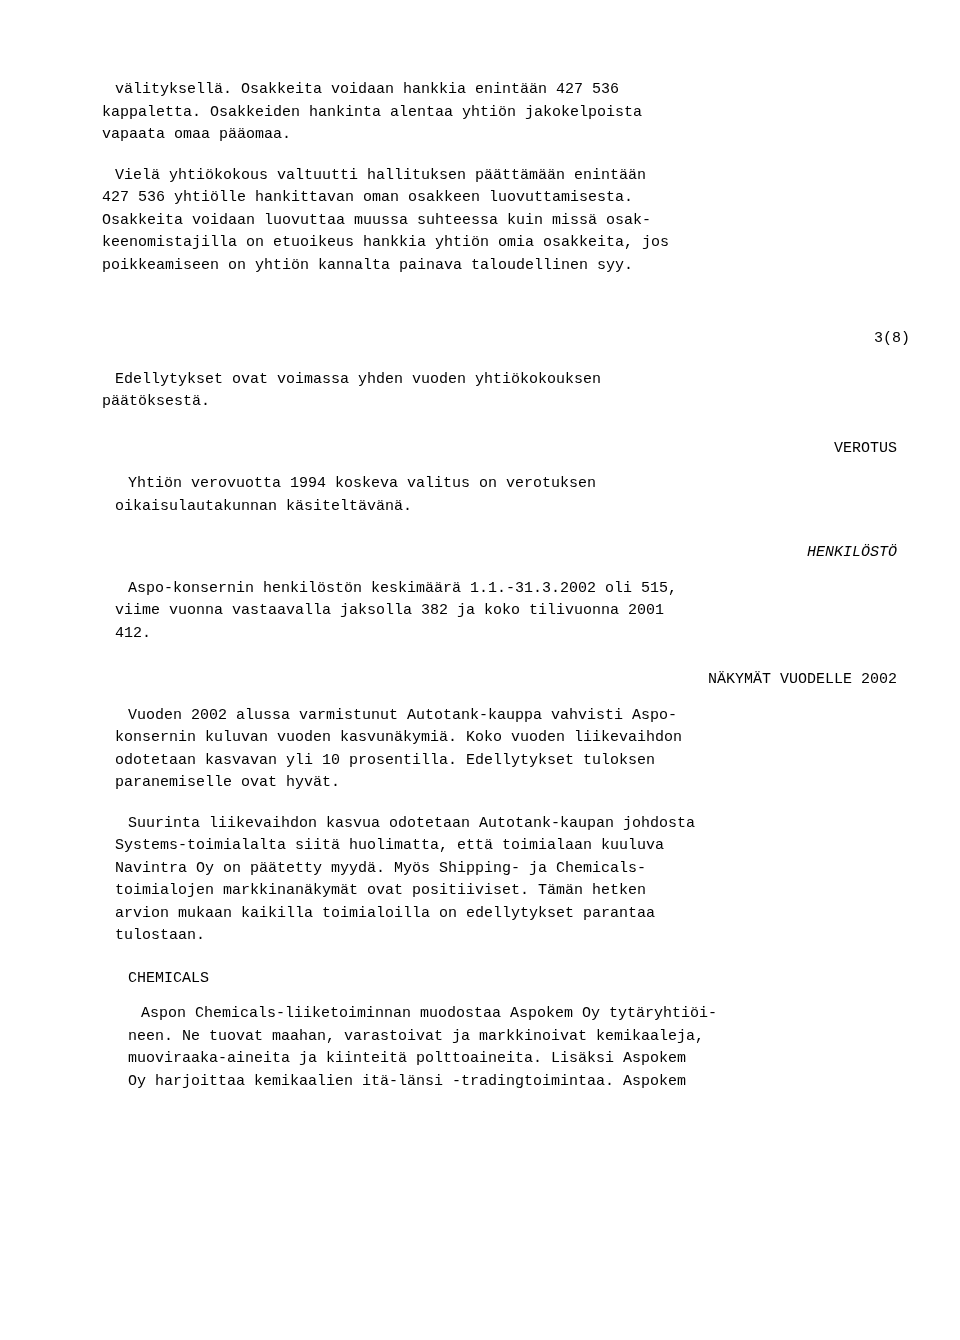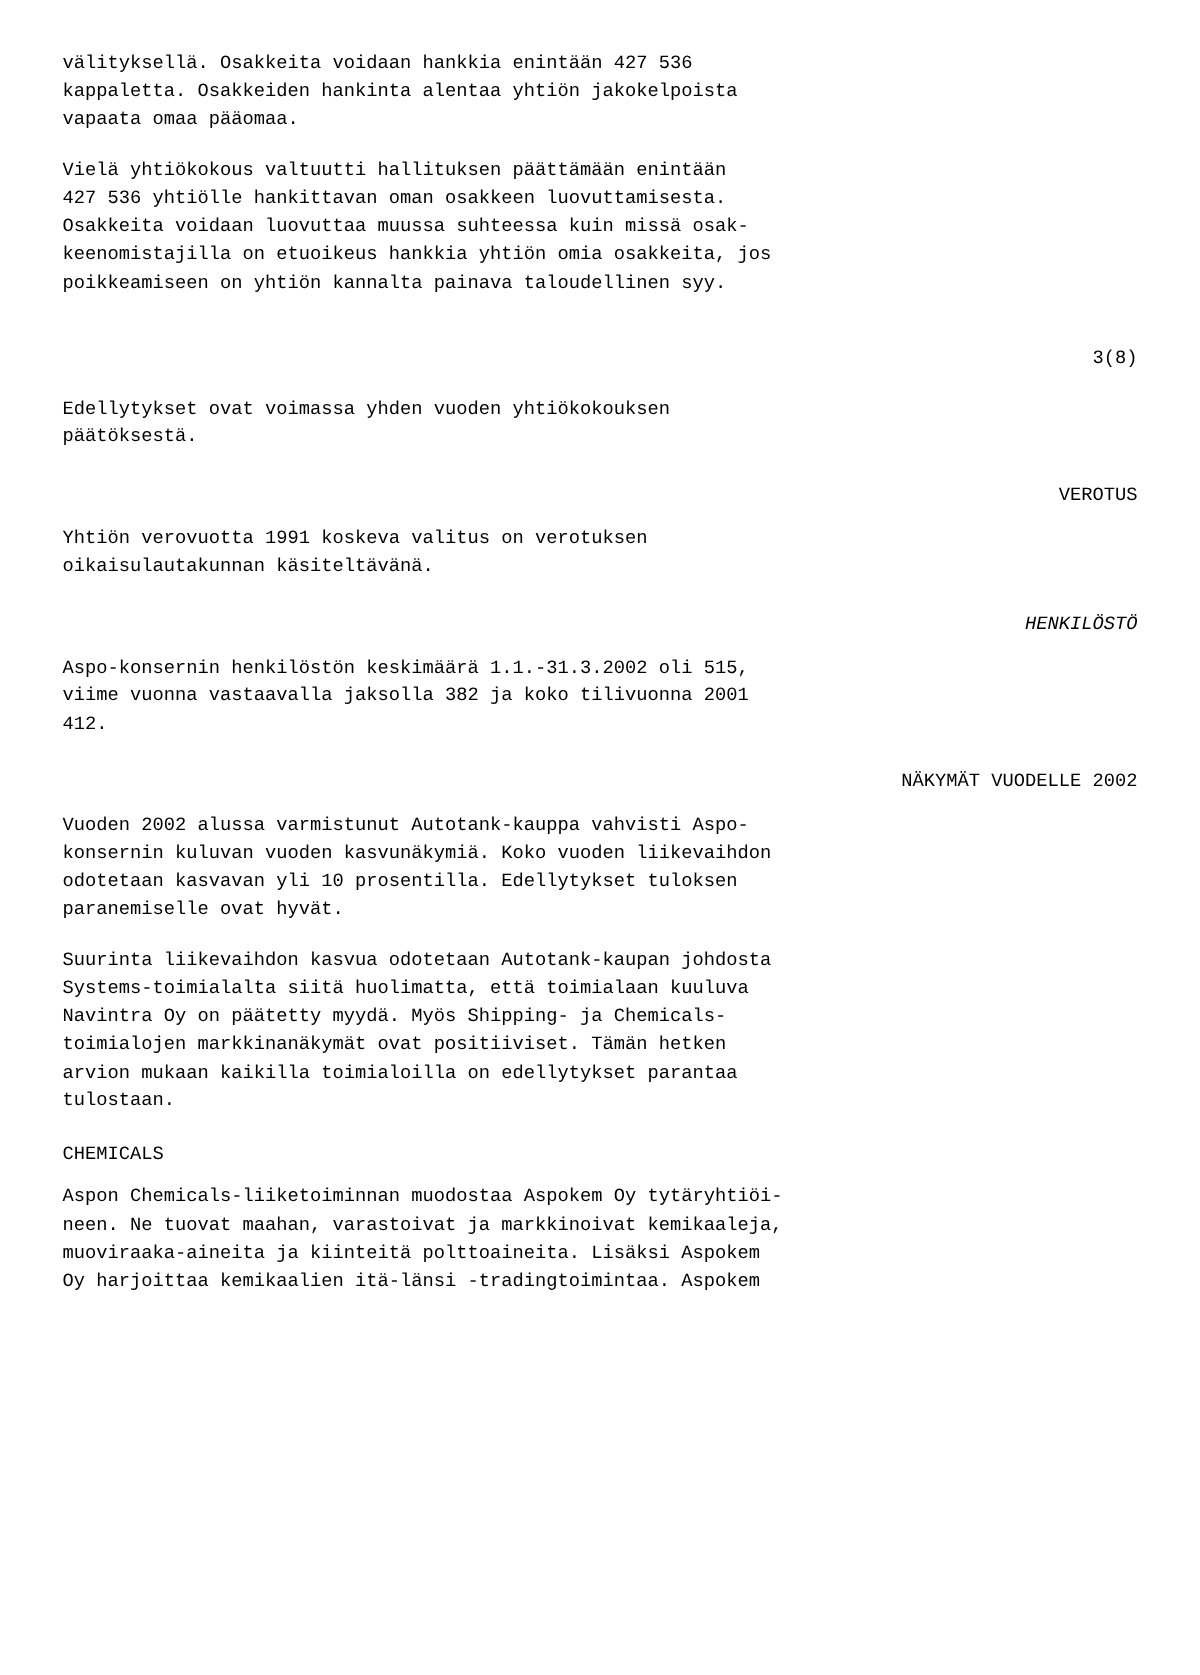--- a/index.html
+++ b/index.html
@@ -1,16 +1,16 @@
 <!DOCTYPE html>
 <html><head>
   <meta charset="utf-8">
   <style>
     * {
-      margin: 0;
+      margin: 13px;
       padding: 0;
       box-sizing: border-box;
     }
     body {
       background: #fff;
       font-family: 'Courier New', Courier, monospace;
       font-size: 15px;
       line-height: 1.5;
       color: #000;
       padding: 40px 50px 40px 50px;
@@ -78,21 +78,21 @@
   <div class="page-number" style="white-space: pre-wrap;">3(8)</div>
 
   <div class="paragraph">
     <span class="text-block" style="white-space: pre-wrap;">Edellytykset ovat voimassa yhden vuoden yhtiökokouksen
 päätöksestä.</span>
   </div>
 
   <div class="section">
     <div class="section-heading" style="white-space: pre-wrap;">VEROTUS</div>
     <div class="paragraph">
-      <span class="text-block" style="white-space: pre-wrap;">Yhtiön verovuotta 1991 koskeva valitus on verotuksen
+      <span class="text-block" style="white-space: pre-wrap;">Yhtiön verovuotta 1994 koskeva valitus on verotuksen
 oikaisulautakunnan käsiteltävänä.</span>
     </div>
   </div>
 
   <div class="section">
     <div class="section-heading" style="white-space: pre-wrap; font-style: italic;">HENKILÖSTÖ</div>
     <div class="paragraph">
       <span class="text-block" style="white-space: pre-wrap;">Aspo-konsernin henkilöstön keskimäärä 1.1.-31.3.2002 oli 515,
 viime vuonna vastaavalla jaksolla 382 ja koko tilivuonna 2001
 412.</span>

